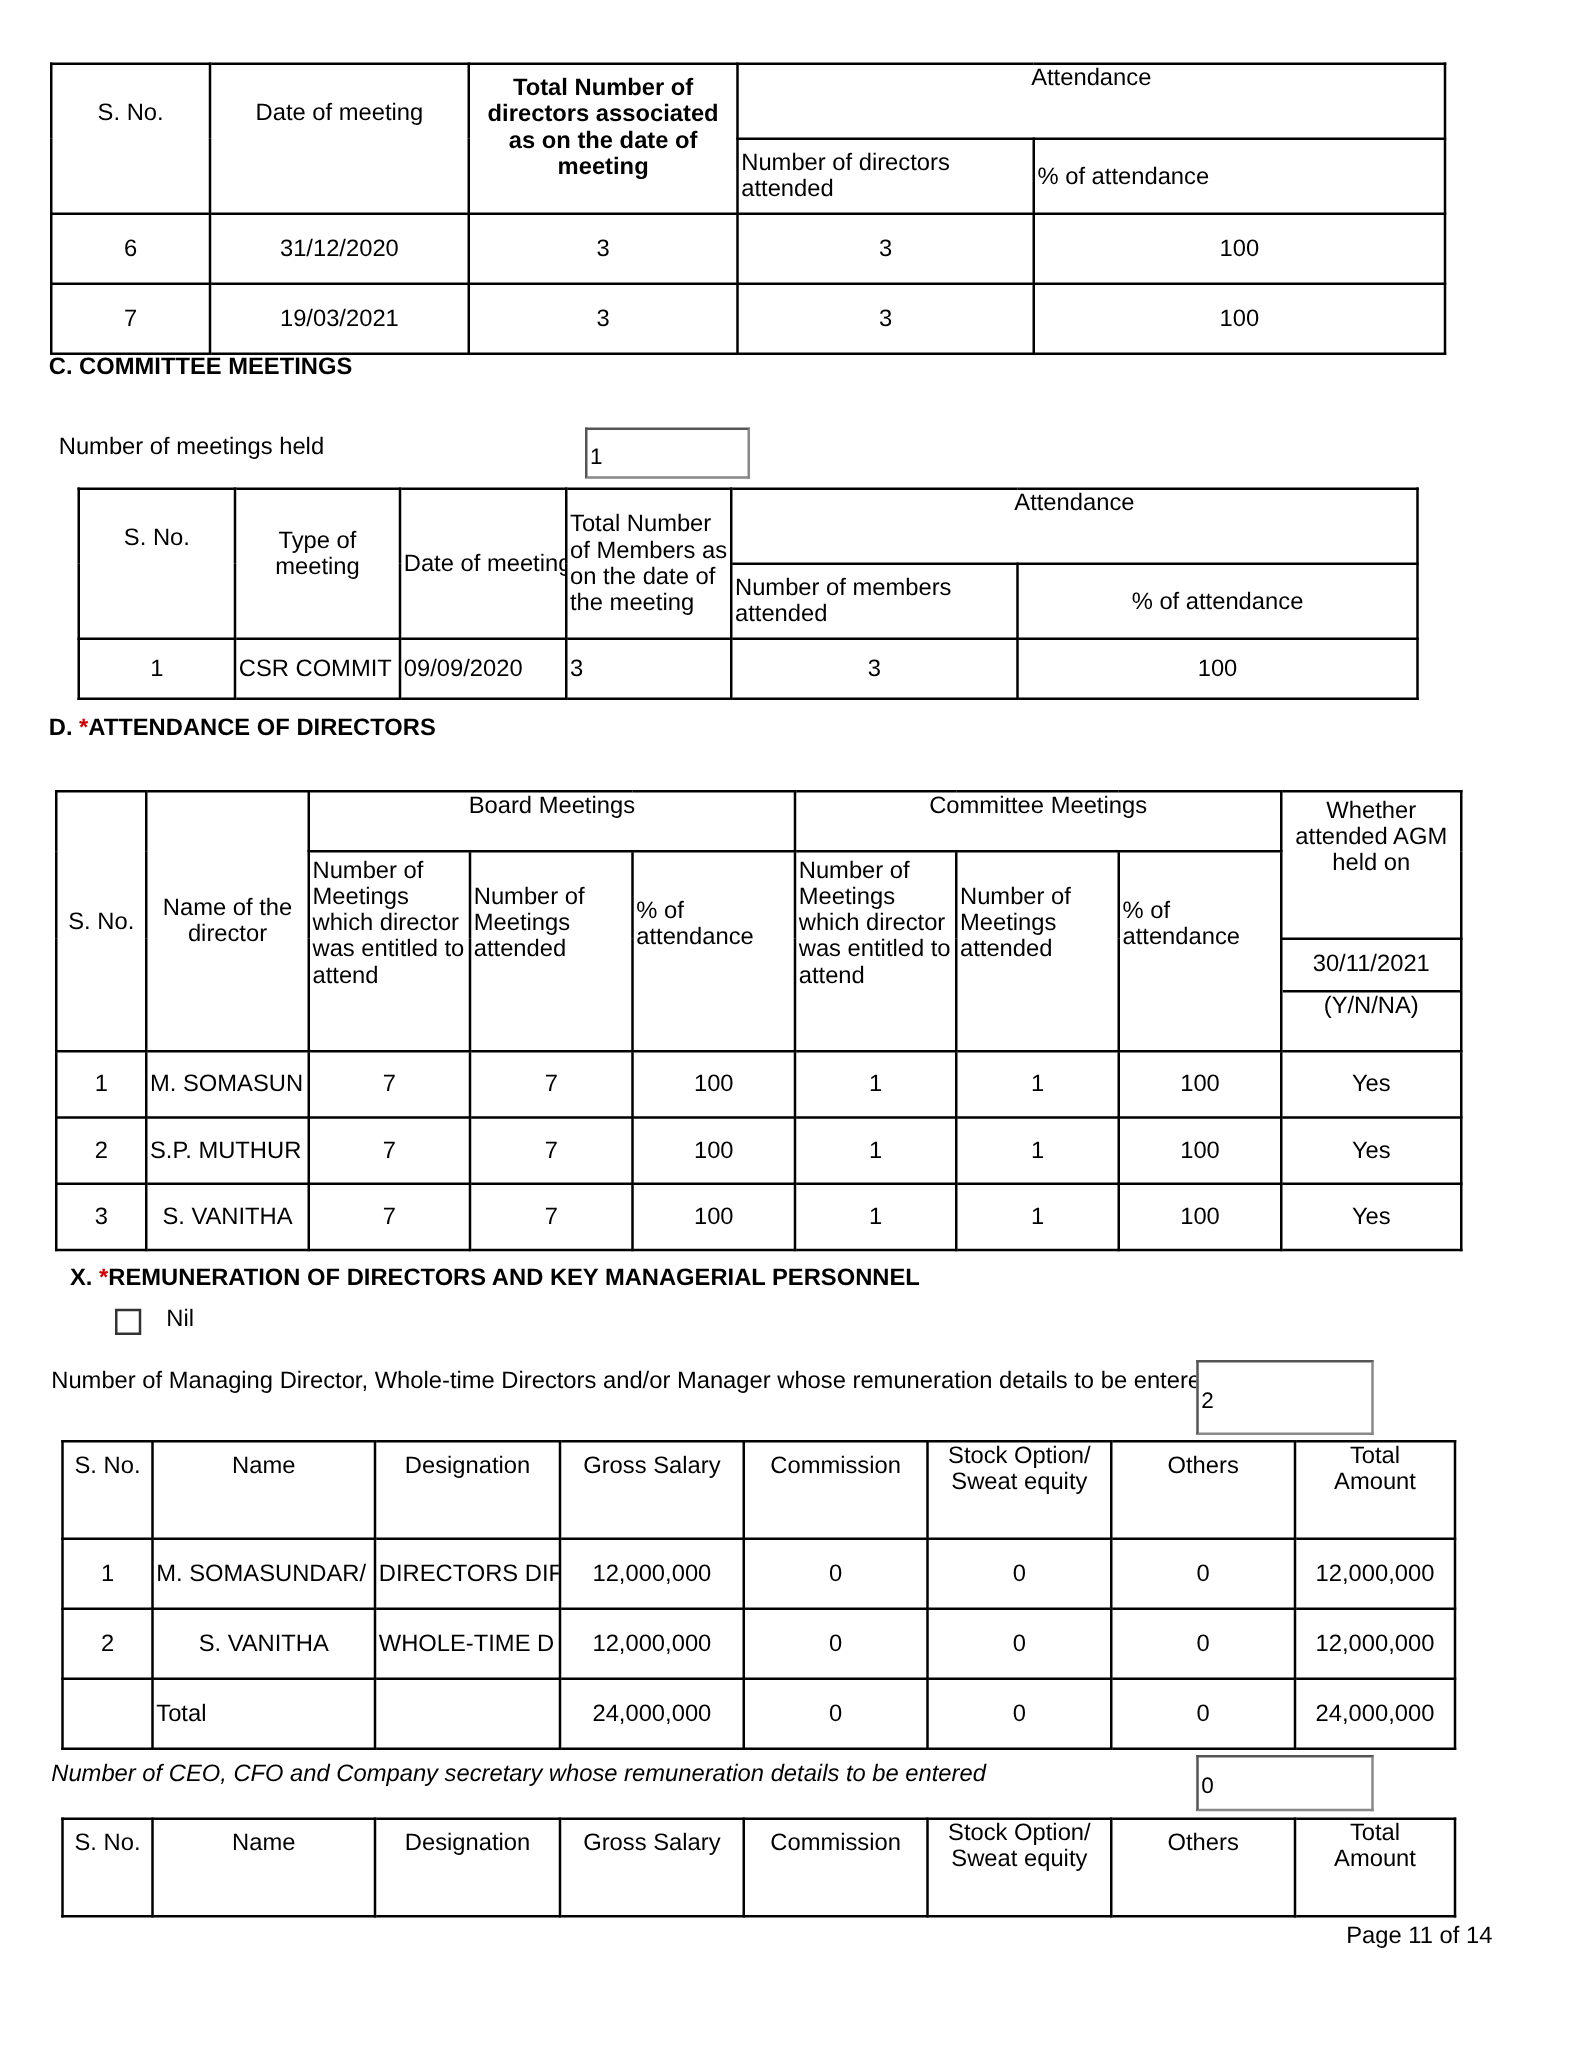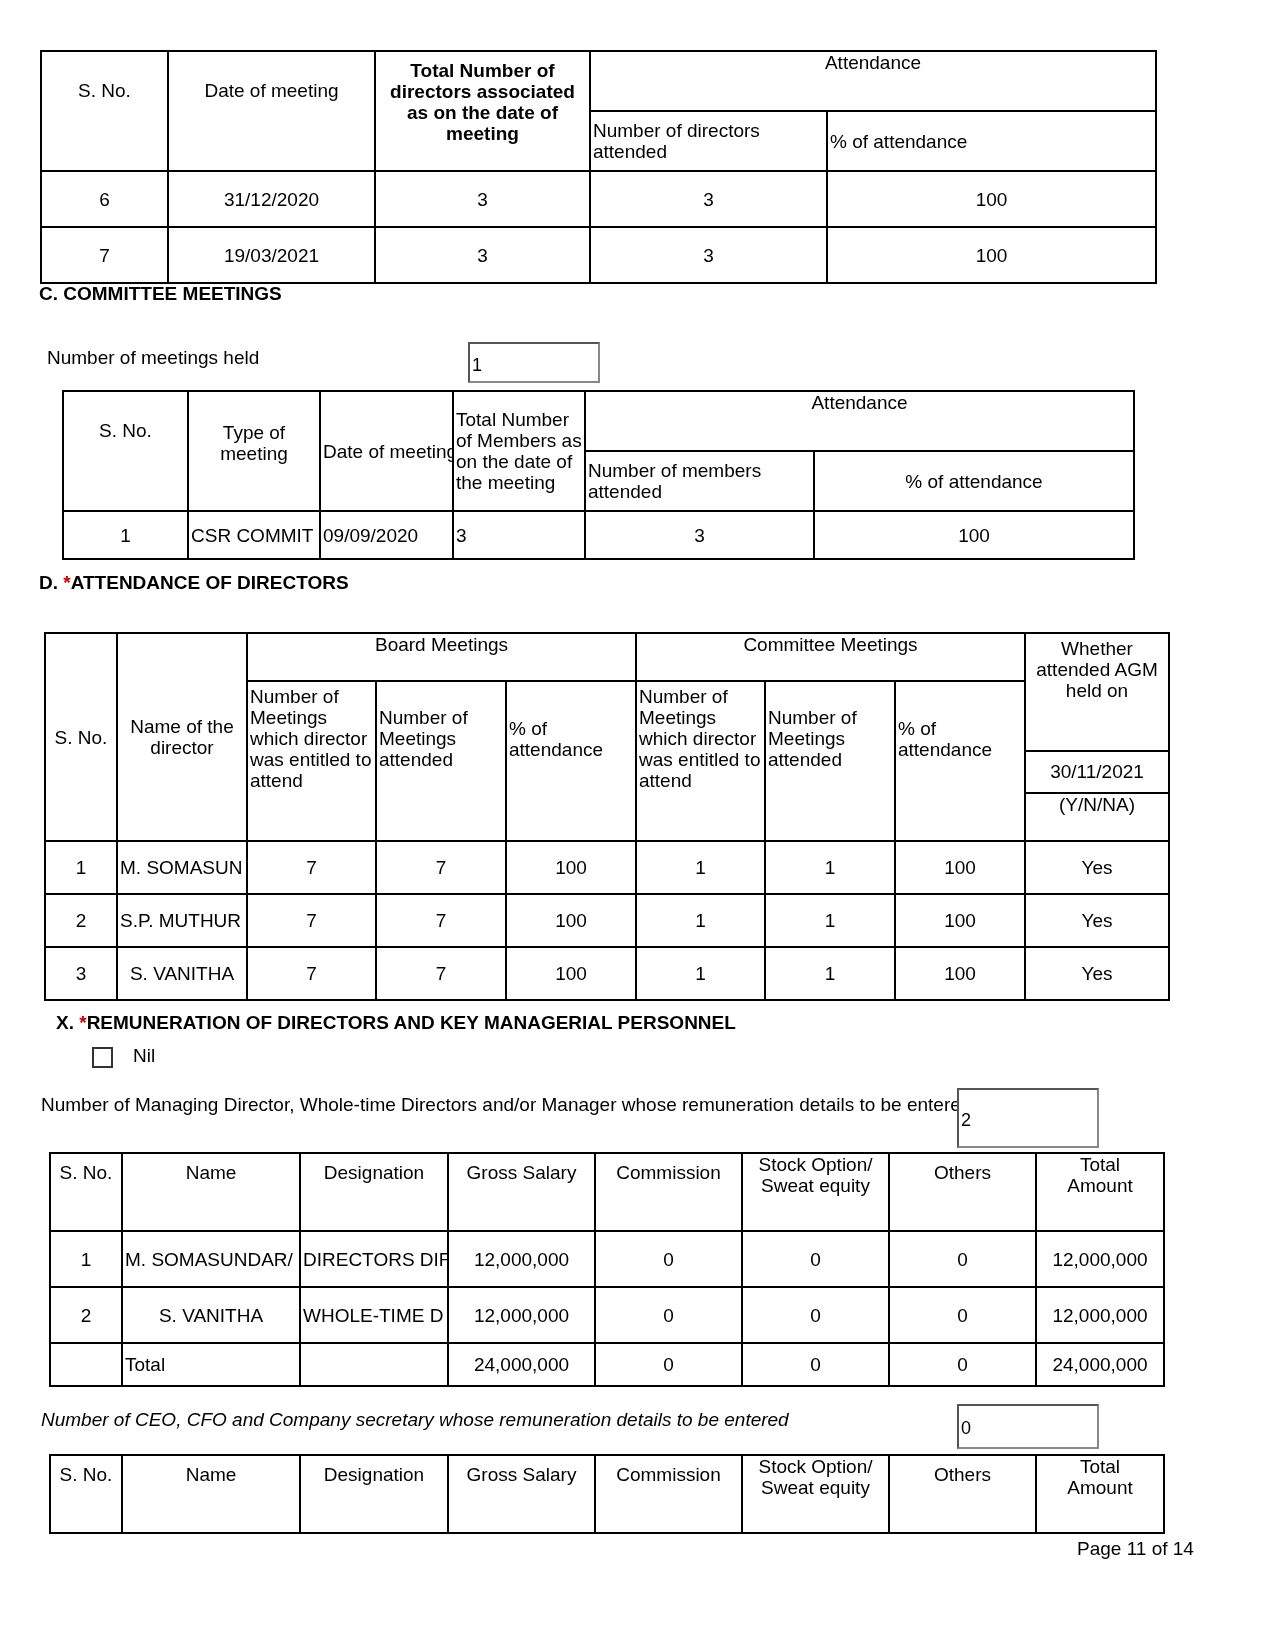--- a/index.html
+++ b/index.html
@@ -210,21 +210,21 @@
   <tr style="height:56px;">
     <td class="c">2</td>
     <td class="c">S. VANITHA</td>
     <td class="l">WHOLE-TIME D</td>
     <td class="c">12,000,000</td>
     <td class="c">0</td>
     <td class="c">0</td>
     <td class="c">0</td>
     <td class="c">12,000,000</td>
   </tr>
-  <tr style="height:43px;">
+  <tr style="height:56px;">
     <td></td>
     <td class="l">Total</td>
     <td></td>
     <td class="c">24,000,000</td>
     <td class="c">0</td>
     <td class="c">0</td>
     <td class="c">0</td>
     <td class="c">24,000,000</td>
   </tr>
 </tbody>

